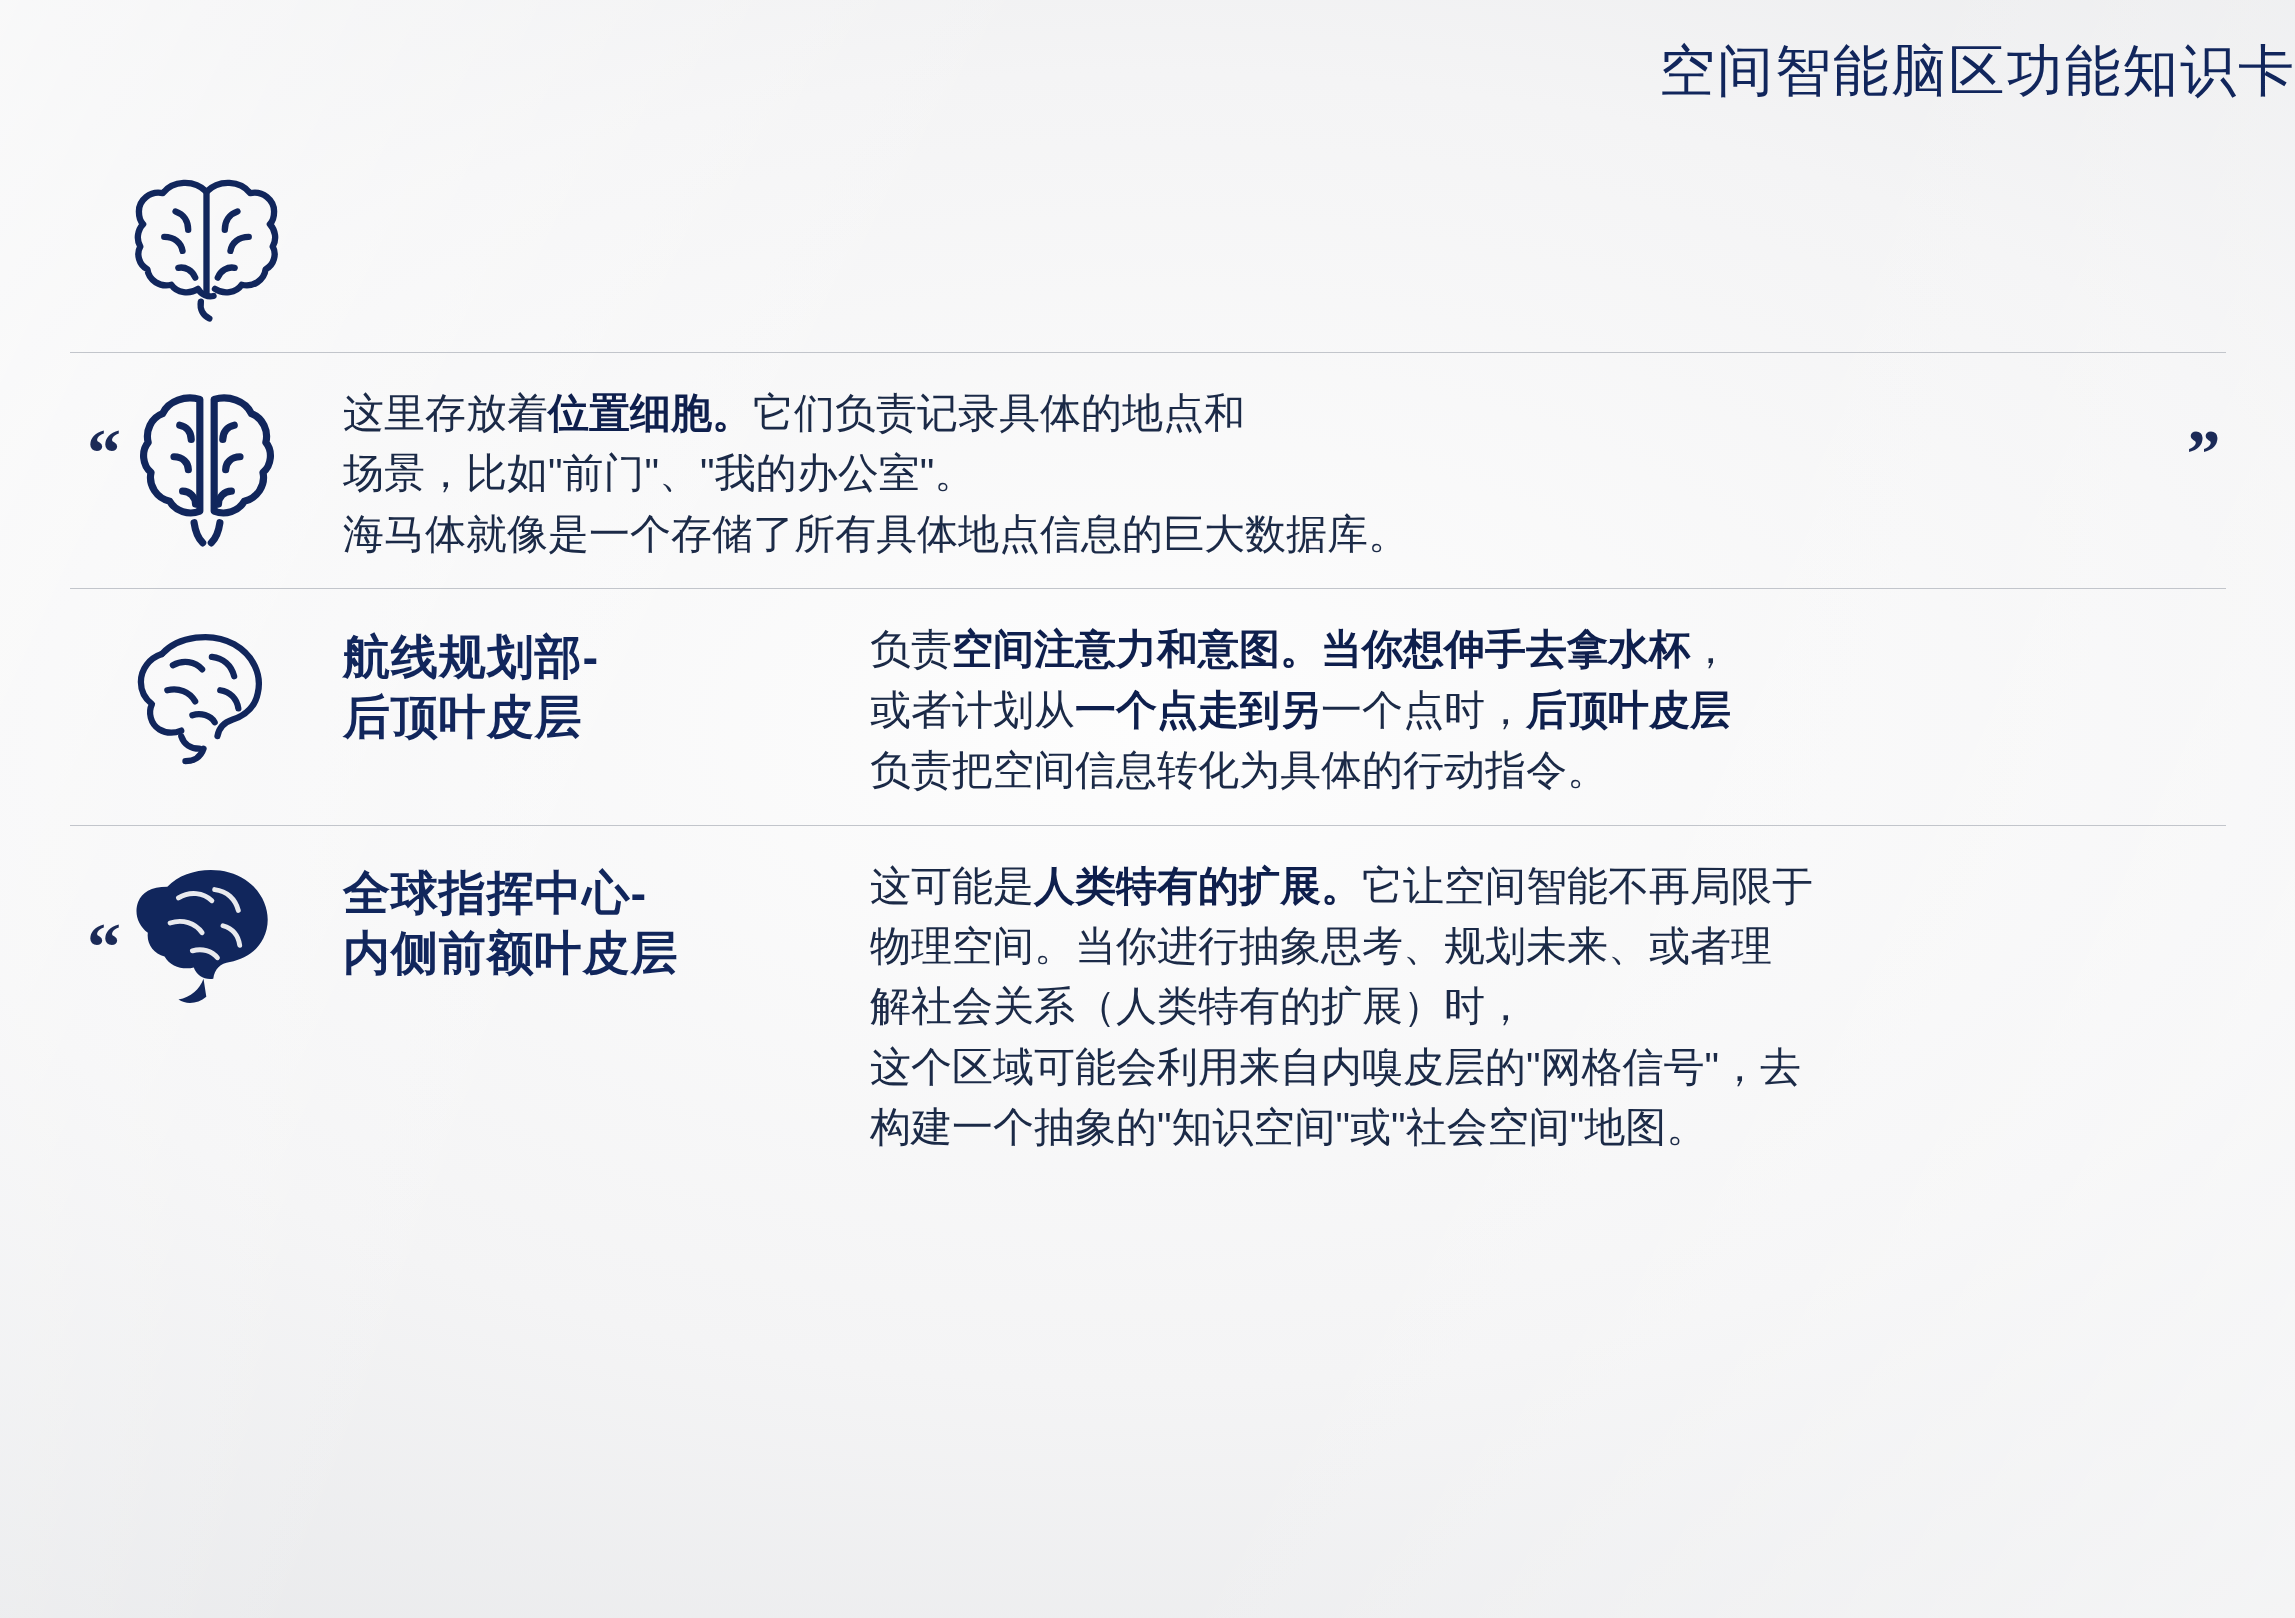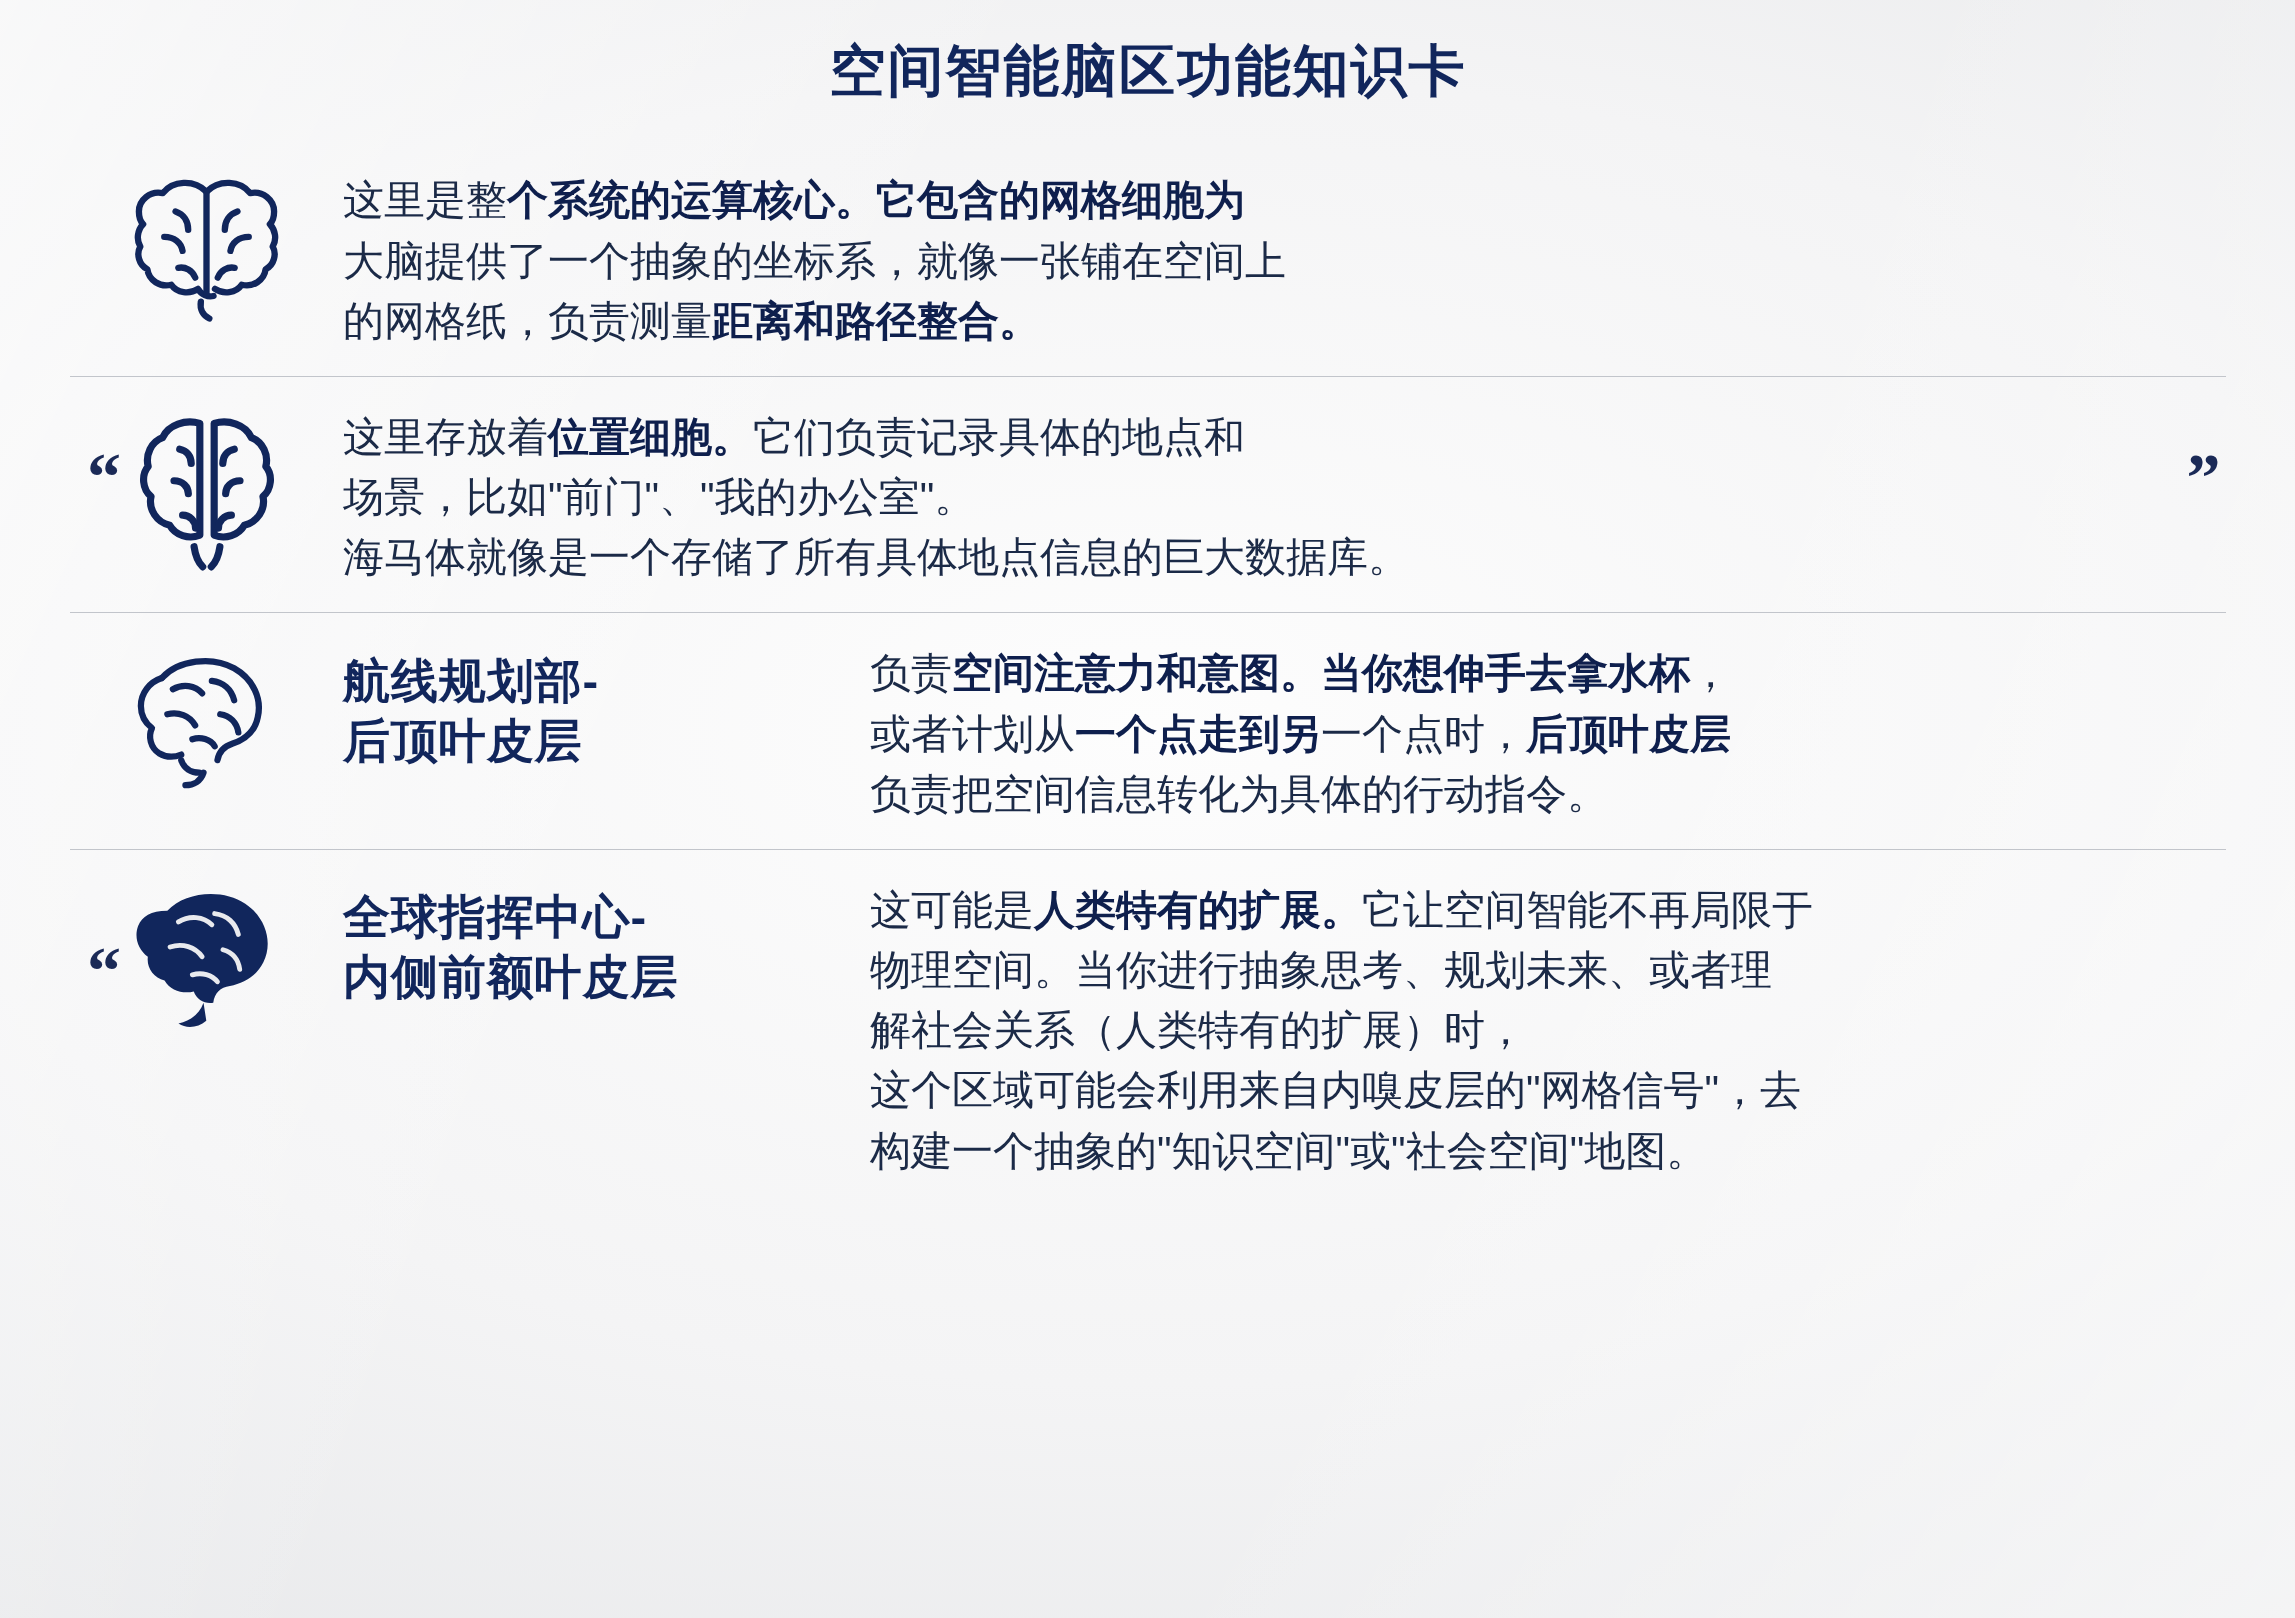--- a/index.html
+++ b/index.html
@@ -27,23 +27,23 @@
   }
 
   .page {
     position: relative;
     width: 2296px;
     height: 1619px;
     box-sizing: border-box;
   }
 
   .title {
-    text-align: center;
+    text-align: right;
     font-size: 56px;
-    font-weight: bold;
+    font-weight: normal;
     color: #11265c;
     letter-spacing: 1.9px;
     padding-top: 34px;
     padding-bottom: 9.4px;
   }
 
   .rows {
     margin: 0 auto;
     width: 2156px;
     padding-top: 21px;
@@ -117,25 +117,20 @@
         <svg width="169" height="155" viewBox="0 0 120 110">
           <g fill="none" stroke="#11265c" stroke-width="4.5" stroke-linecap="round" stroke-linejoin="round">
             <path d="M60 14c-9-9-24-8-31 1-9-2-17 5-17 13 0 4 1 7 3 9-4 4-5 11-2 16-3 5-1 13 5 16 1 8 9 13 17 11 4 6 13 7 19 3 2 4 7 6 11 5"></path>
             <path d="M60 14c9-9 24-8 31 1 9-2 17 5 17 13 0 4-1 7-3 9 4 4 5 11 2 16 3 5 1 13-5 16-1 8-9 13-17 11-4 6-13 7-19 3"></path>
             <path d="M60 14v73"></path>
             <path d="M38 28c6 2 9 7 9 13M30 46c7 0 12 4 13 10M40 68c5-1 10 2 12 7M82 28c-6 2-9 7-9 13M90 46c-7 0-12 4-13 10M80 68c-5-1-10 2-12 7"></path>
             <path d="M56 92c-1 6 2 10 6 12"></path>
           </g>
         </svg>
       </div>
-      <div class="text-cell">
-        <p><span>这里是整</span><b>个系统的运算核心。它包含的网格细胞为</b></p>
-        <p><span>大脑提供了一个抽象的坐标系，就像一张铺在空间上</span></p>
-        <p><span>的网格纸，负责测量</span><b>距离和路径整合。</b></p>
-      </div>
     </div>
 
     <div class="row">
       <span class="quote quote-left-2">“</span>
       <span class="quote quote-right-2">”</span>
       <div class="icon-cell">
         <svg width="160" height="165" viewBox="0 0 110 115">
           <g fill="none" stroke="#11265c" stroke-width="5" stroke-linecap="round" stroke-linejoin="round">
             <path d="M50 10c-10-3-22 1-26 10-8 3-12 12-10 20-5 6-4 16 2 21-2 9 4 18 13 20 4 7 13 10 21 7z"></path>
             <path d="M60 10c10-3 22 1 26 10 8 3 12 12 10 20 5 6 4 16-2 21 2 9-4 18-13 20-4 7-13 10-21 7z"></path>

